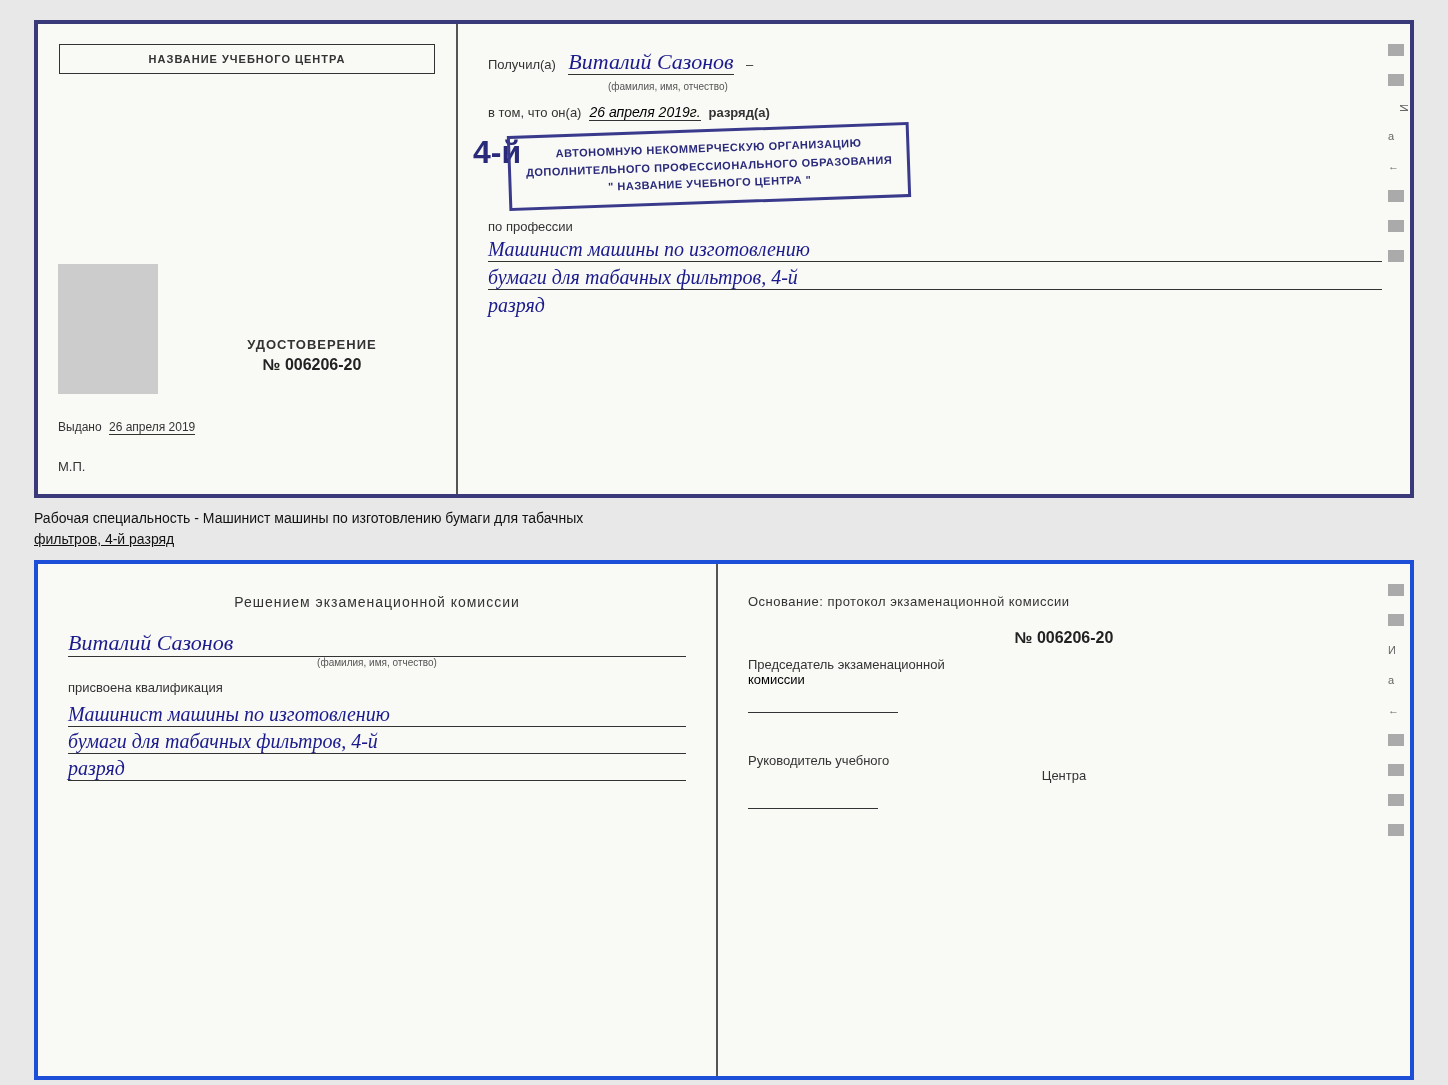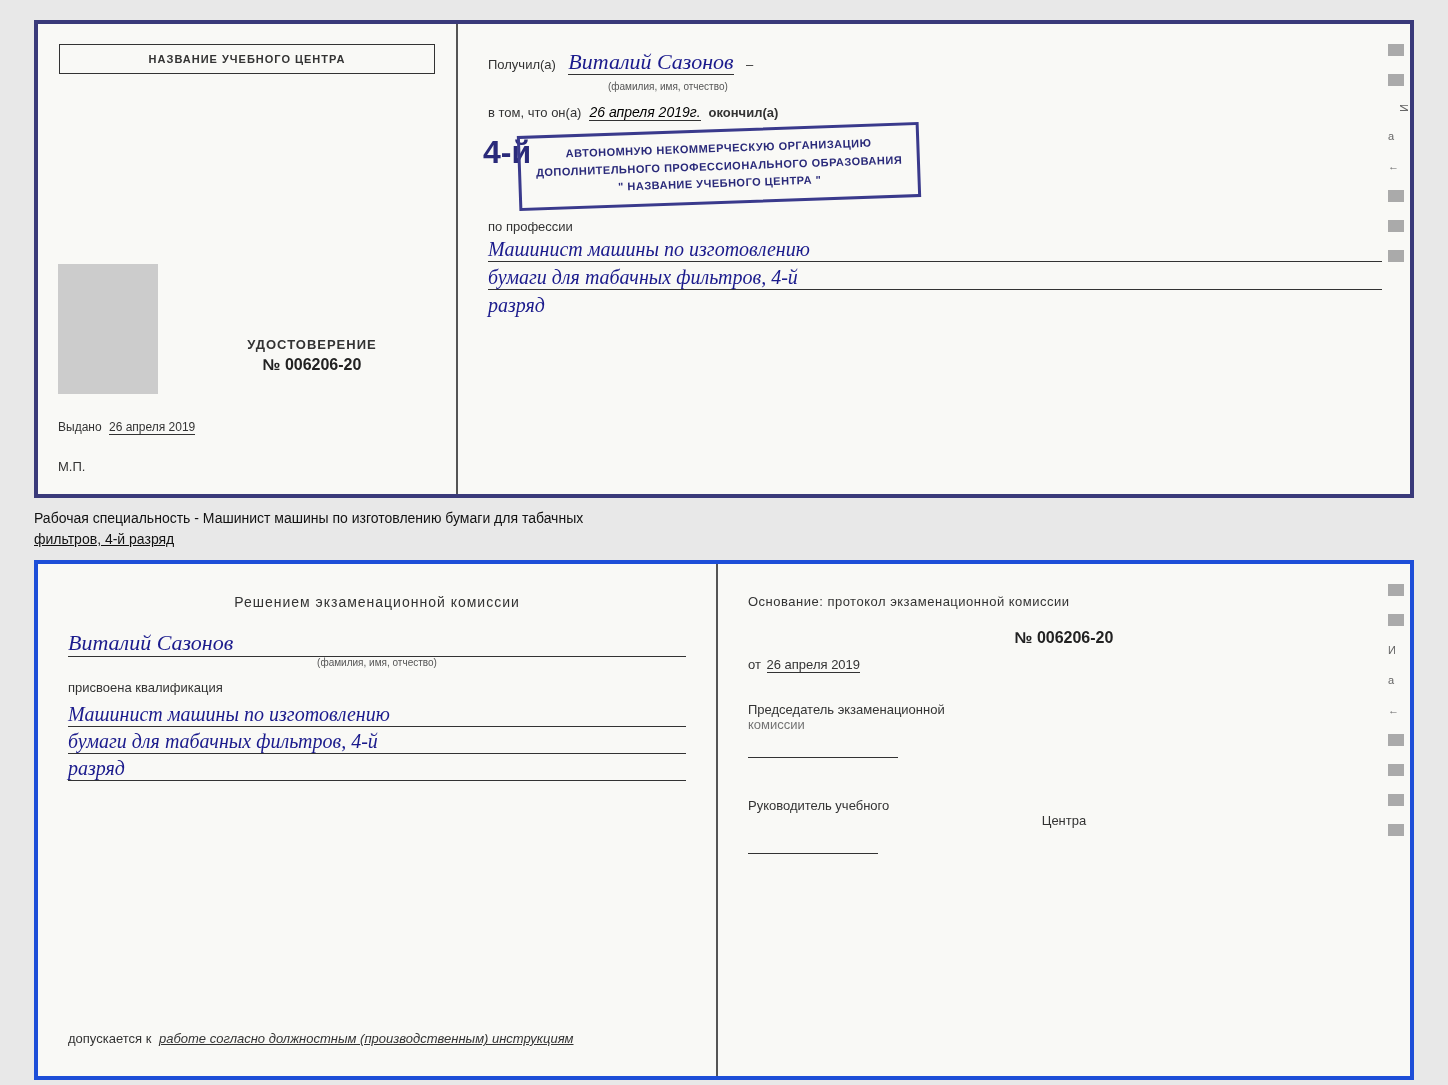--- a/index.html
+++ b/index.html
@@ -202,24 +202,24 @@
       <div style="margin-bottom:6px;">
         <span style="font-size:13px;color:#333;">Получил(а)</span>
         <span style="font-size:22px;font-family:'Segoe UI',cursive,serif;font-style:italic;color:#1a1a8c;border-bottom:1px solid #333;margin-left:8px;">Виталий Сазонов</span>
         <span style="font-size:13px;color:#333;margin-left:8px;">–</span>
       </div>
       <div style="font-size:10px;color:#555;margin-left:120px;margin-bottom:12px;">(фамилия, имя, отчество)</div>
 
       <div style="display:flex;align-items:baseline;gap:8px;margin-bottom:8px;">
         <span style="font-size:13px;color:#333;">в том, что он(а)</span>
         <span style="font-size:14px;font-style:italic;border-bottom:1px solid #333;">26 апреля 2019г.</span>
-        <span style="font-size:13px;font-weight:bold;color:#333;">окончил(а)</span>
-      </div>
-
-      <div style="position:relative;margin-top:5px;margin-left:30px;">
+        <span style="font-size:13px;font-weight:bold;color:#333;">разряд(а)</span>
+      </div>
+
+      <div style="position:relative;margin-top:5px;margin-left:20px;">
         <span style="position:absolute;left:-35px;top:5px;font-size:32px;font-weight:bold;color:#2a2a7a;">4-й</span>
         <div class="stamp-rect">
           <div class="stamp-text">АВТОНОМНУЮ НЕКОММЕРЧЕСКУЮ ОРГАНИЗАЦИЮ</div>
           <div class="stamp-text">ДОПОЛНИТЕЛЬНОГО ПРОФЕССИОНАЛЬНОГО ОБРАЗОВАНИЯ</div>
           <div class="stamp-text">" НАЗВАНИЕ УЧЕБНОГО ЦЕНТРА "</div>
         </div>
       </div>
 
       <div style="font-size:13px;color:#333;margin-top:15px;">по профессии</div>
 
@@ -252,39 +252,31 @@
 
       <span style="font-size:22px;font-family:'Segoe UI',cursive,serif;font-style:italic;color:#1a1a8c;font-weight:normal;border-bottom:1px solid #333;display:block;">Виталий Сазонов</span>
       <div style="font-size:10px;color:#555;text-align:center;margin-bottom:12px;">(фамилия, имя, отчество)</div>
 
       <div style="font-size:13px;color:#333;margin-bottom:8px;">присвоена квалификация</div>
 
       <span style="font-size:20px;font-family:'Segoe UI',cursive,serif;font-style:italic;color:#1a1a8c;border-bottom:1px solid #333;display:block;margin-bottom:3px;">Машинист машины по изготовлению</span>
       <span style="font-size:20px;font-family:'Segoe UI',cursive,serif;font-style:italic;color:#1a1a8c;border-bottom:1px solid #333;display:block;margin-bottom:3px;">бумаги для табачных фильтров, 4-й</span>
       <span style="font-size:20px;font-family:'Segoe UI',cursive,serif;font-style:italic;color:#1a1a8c;border-bottom:1px solid #333;display:block;margin-bottom:3px;">разряд</span>
 
-      <div style="position:absolute;bottom:30px;left:30px;right:30px;font-size:13px;color:#333;">
-        <span>допускается к</span>
-        <span style="font-style:italic;text-decoration:underline;font-size:13px;margin-left:4px;">работе согласно должностным (производственным) инструкциям</span>
-      </div>
     </div>
 
     <div class="cert-bottom-right">
       <div style="font-size:13px;letter-spacing:0.5px;color:#333;margin-bottom:20px;">Основание: протокол экзаменационной комиссии</div>
 
       <div style="font-size:16px;color:#222;font-weight:bold;text-align:center;margin-bottom:10px;">№ 006206-20</div>
 
-      <div style="font-size:13px;color:#333;margin-bottom:30px;">
-        <span>от</span>
-        <span style="border-bottom:1px solid #333;margin-left:2px;">26 апреля 2019</span>
-      </div>
 
       <div style="margin-bottom:40px;">
         <div style="font-size:13px;color:#333;">Председатель экзаменационной</div>
-        <div style="font-size:13px;color:#737373;">комиссии</div>
+        <div style="font-size:13px;color:#000000;">комиссии</div>
         <div style="border-bottom:1px solid #333;width:150px;margin-top:25px;"></div>
       </div>
 
       <div>
         <div style="font-size:13px;color:#333;">Руководитель учебного</div>
         <div style="font-size:13px;color:#333;text-align:center;">Центра</div>
         <div style="border-bottom:1px solid #333;width:130px;margin-top:25px;"></div>
       </div>
 
       <div class="side-bars">

